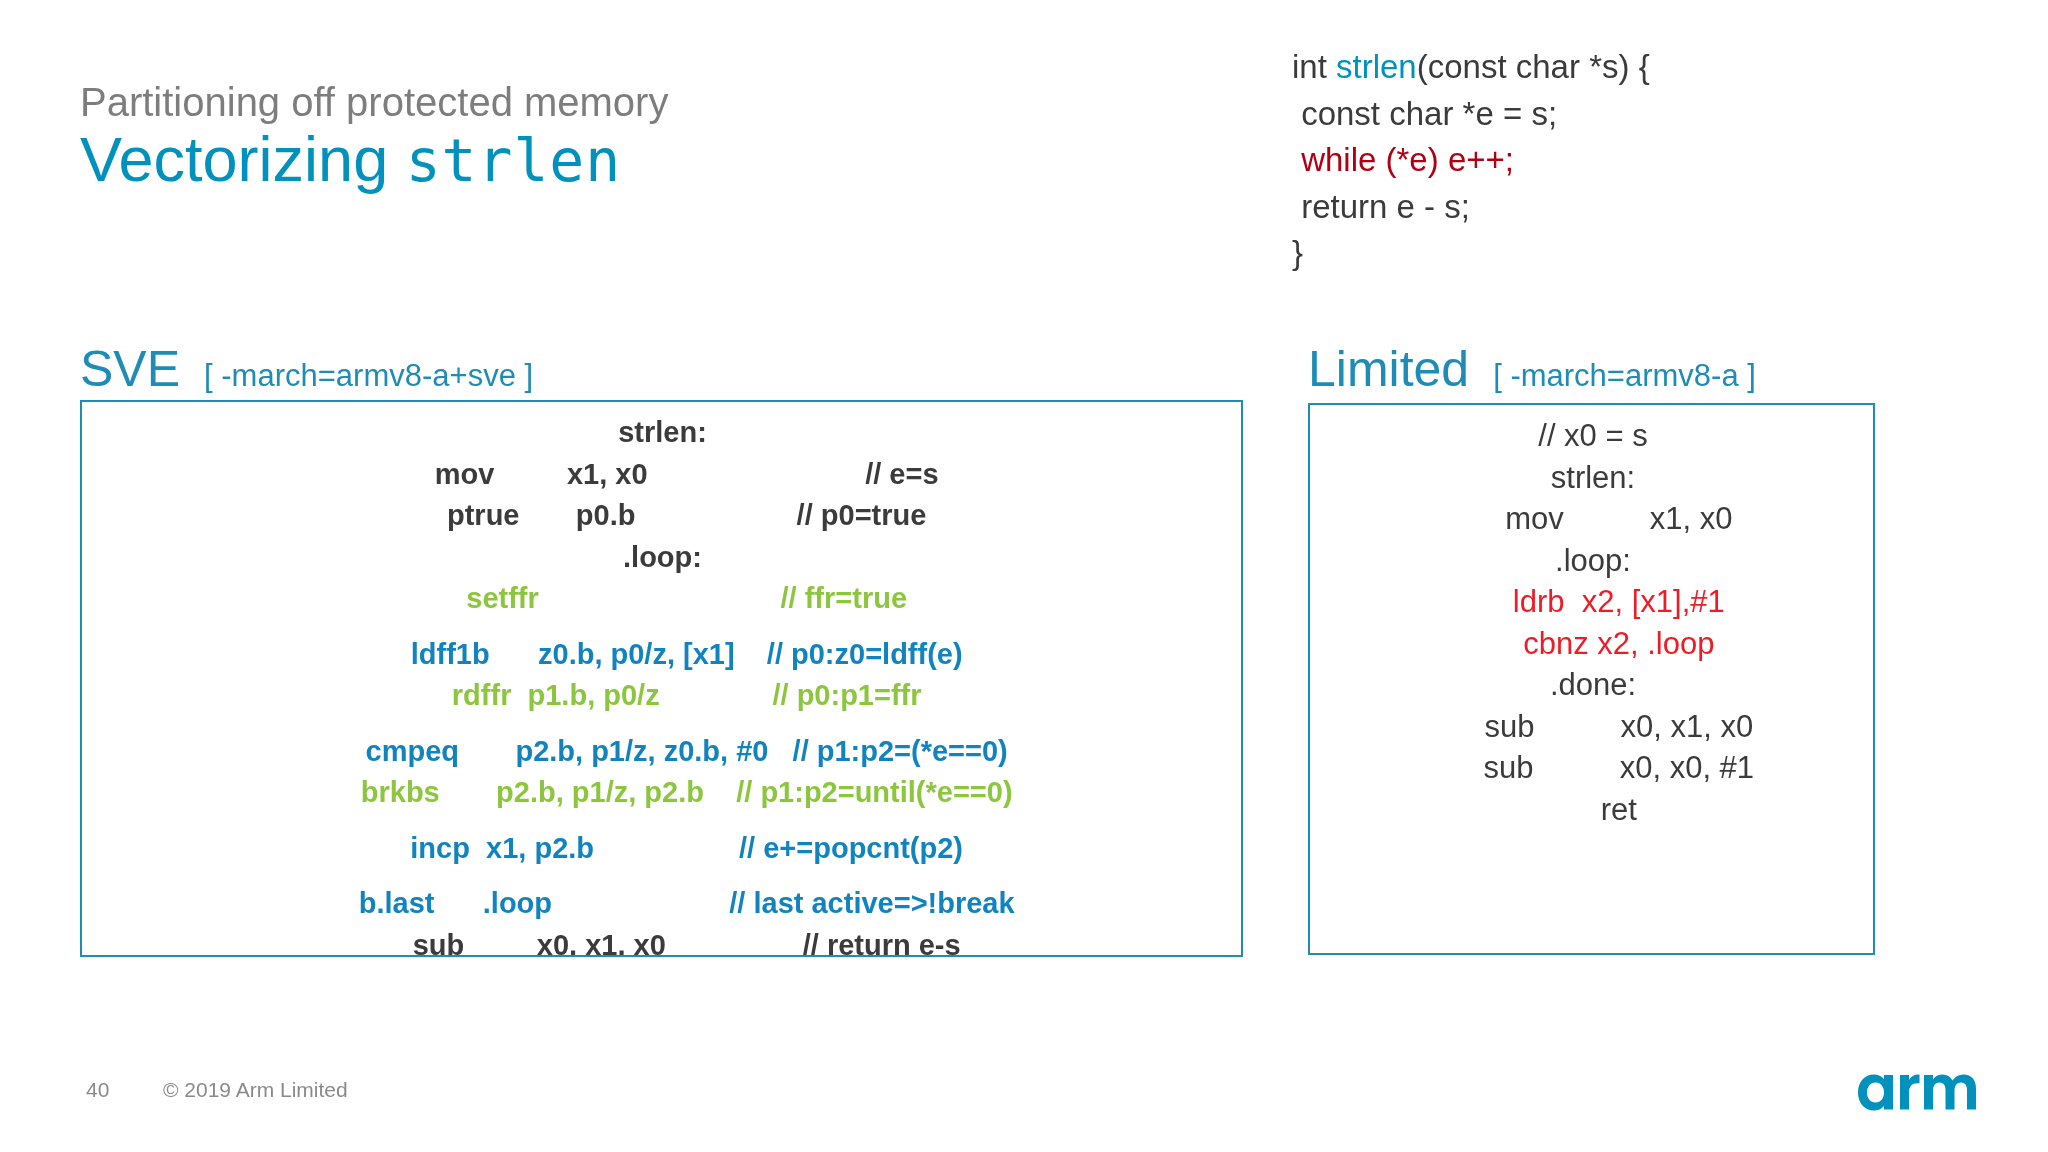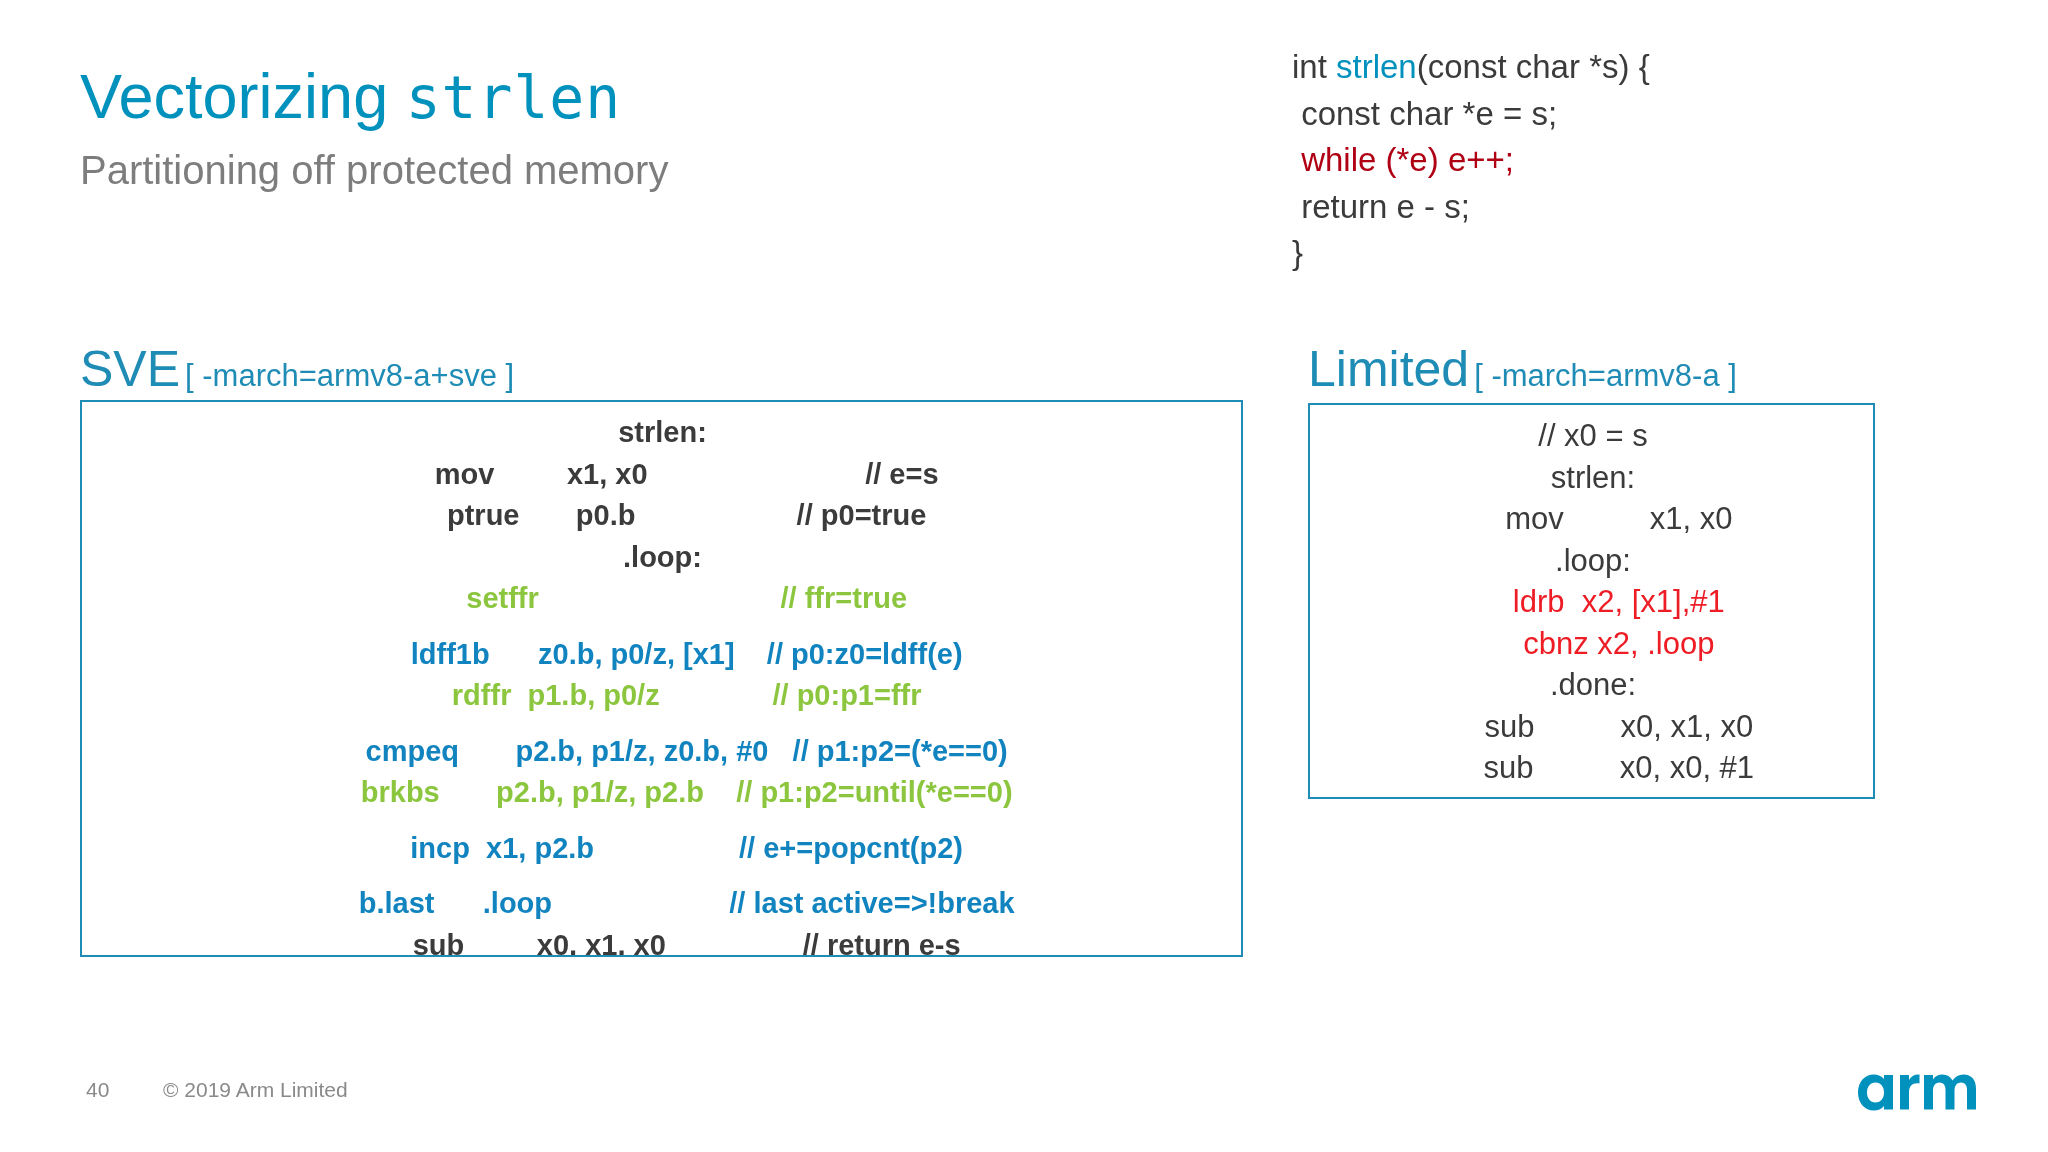--- a/index.html
+++ b/index.html
@@ -64,21 +64,21 @@
   }
   .section-head .big {
     font-size: 50px;
     font-weight: 400;
     vertical-align: baseline;
   }
   .section-head .flag {
     font-size: 31px;
     font-weight: 400;
     vertical-align: baseline;
-    margin-left: 5px;
+    margin-left: 24px;
   }
   #sve-head    { left: 80px;  top: 340px; }
   #scalar-head { left: 1308px; top: 340px; }
 
   
   .code-box {
     position: absolute;
     border: 2px solid #1f8cb5;
     background: #ffffff;
     box-sizing: border-box;
@@ -87,21 +87,21 @@
   #sve-box {
     left: 80px;
     top: 400px;
     width: 1163px;
     height: 557px;
   }
   #scalar-box {
     left: 1308px;
     top: 403px;
     width: 567px;
-    height: 396px;
+    height: 552px;
   }
 
   .code-lines {
     white-space: pre;
     font-family: "Liberation Sans", sans-serif;
     text-align: center;
   }
   #sve-box .code-lines {
     padding: 10px 0 0 2px;
     font-size: 29px;
@@ -143,22 +143,22 @@
     right: 62px;
     top: 1052px;
     width: 130px;
     height: 62px;
   }
 </style>
 </head>
 <body>
 
 <div id="title-block">
+  <div id="page-subtitle">Partitioning off protected memory</div>
   <div id="page-title"><span>Vectorizing </span><span class="mono">strlen</span></div>
-  <div id="page-subtitle">Partitioning off protected memory</div>
 </div>
 
 <div id="c-source"><div class="code-line"><span>int </span><span class="fn">strlen</span><span>(const char *s) {</span></div><div class="code-line"><span> const char *e = s;</span></div><div class="code-line"><span class="hl"> while (*e) e++;</span></div><div class="code-line"><span> return e - s;</span></div><div class="code-line"><span>}</span></div></div>
 
 <div class="section-head" id="sve-head">
   <span class="big">SVE</span><span class="flag">[ -march=armv8-a+sve ]</span>
 </div>
 <div class="code-box" id="sve-box">
   <div class="code-lines"><span class="code-line c-dark">strlen:</span><span class="code-line c-dark">      mov         x1, x0                           // e=s</span><span class="code-line c-dark">      ptrue       p0.b                    // p0=true</span><span class="code-line c-dark">.loop:</span><span class="code-line c-green">      setffr                              // ffr=true</span><span class="code-line c-blue">      ldff1b      z0.b, p0/z, [x1]    // p0:z0=ldff(e)</span><span class="code-line c-green">      rdffr  p1.b, p0/z              // p0:p1=ffr</span><span class="code-line c-blue">      cmpeq       p2.b, p1/z, z0.b, #0   // p1:p2=(*e==0)</span><span class="code-line c-green">      brkbs       p2.b, p1/z, p2.b    // p1:p2=until(*e==0)</span><span class="code-line c-blue">      incp  x1, p2.b                  // e+=popcnt(p2)</span><span class="code-line c-blue">      b.last      .loop                      // last active=&gt;!break</span><span class="code-line c-dark">      sub         x0, x1, x0                 // return e-s</span><span class="code-line c-dark">      ret</span></div>
 </div>

